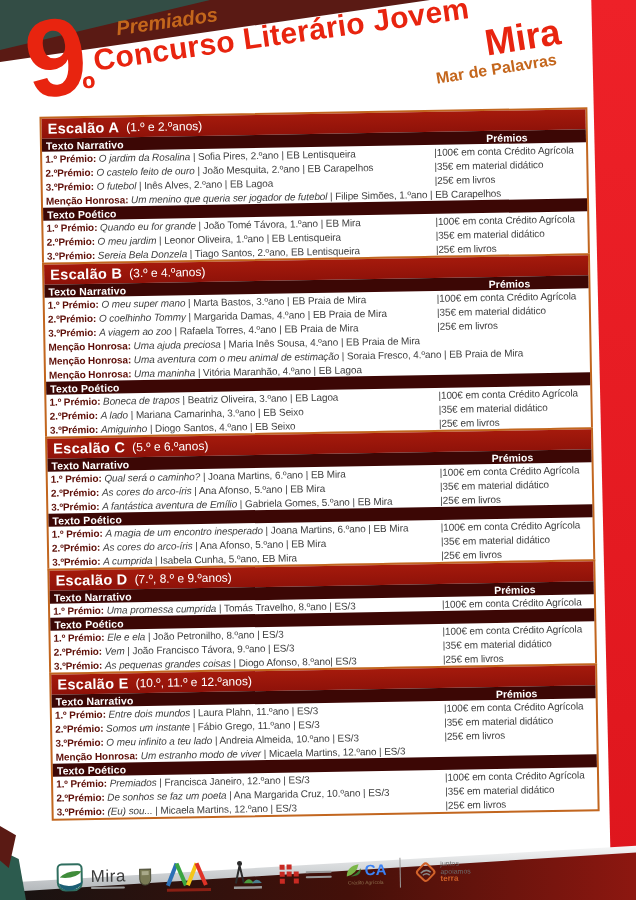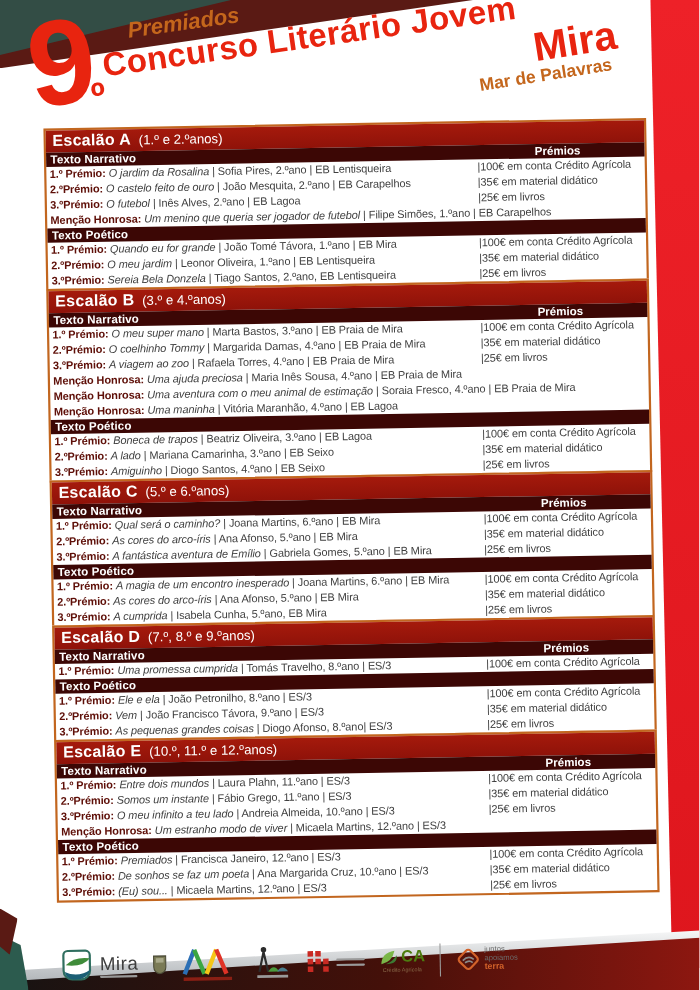--- a/index.html
+++ b/index.html
@@ -62,21 +62,21 @@
   .row-title{font-style:italic;}
   .row-prize{flex:0 0 150px;font-size:10px;white-space:nowrap;overflow:hidden;letter-spacing:-.1px;}
 
   
   .footer{position:absolute;left:46px;top:852px;width:470px;height:44px;display:flex;align-items:center;gap:13px;}
   .logo{display:flex;align-items:center;gap:3px;}
   .mira-text{font-size:17px;color:#3e3e3e;letter-spacing:.5px;}
   .tiny-bar{height:2px;background:#9a9a9a;border-radius:1px;}
   .ca-block{display:flex;flex-direction:column;align-items:center;line-height:1;}
   .ca-top{display:flex;align-items:center;gap:2px;}
-  .ca-label{font-size:15px;font-weight:bold;color:#4d7c0f;}
+  .ca-label{font-size:15px;font-weight:bold;color:#3b82f6;}
   .ca-sub{font-size:5px;color:#8a6a4a;margin-top:2px;}
   .divider{width:1px;height:30px;background:#9a9a9a;}
   .juntos-text{display:flex;flex-direction:column;line-height:1.05;}
   .juntos-l{font-size:7px;color:#6b6b6b;}
   .juntos-m{font-size:8px;color:#d2622a;font-weight:bold;}
 </style>
 </head>
 <body>
 
 <div class="stage">

